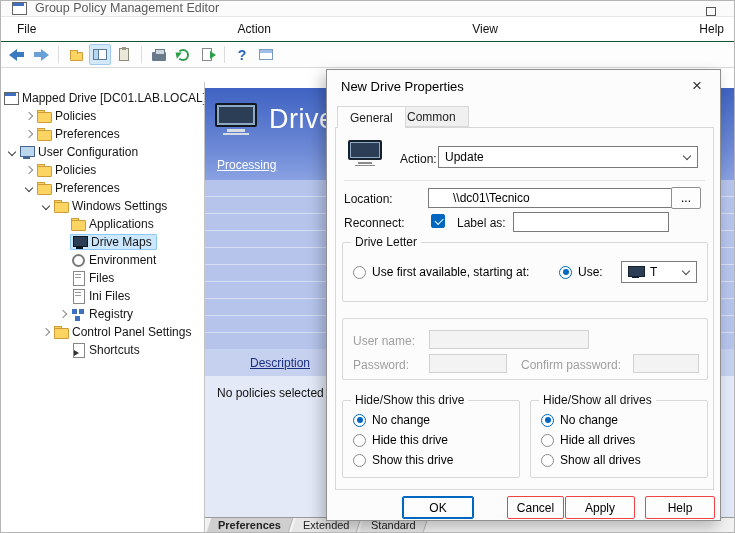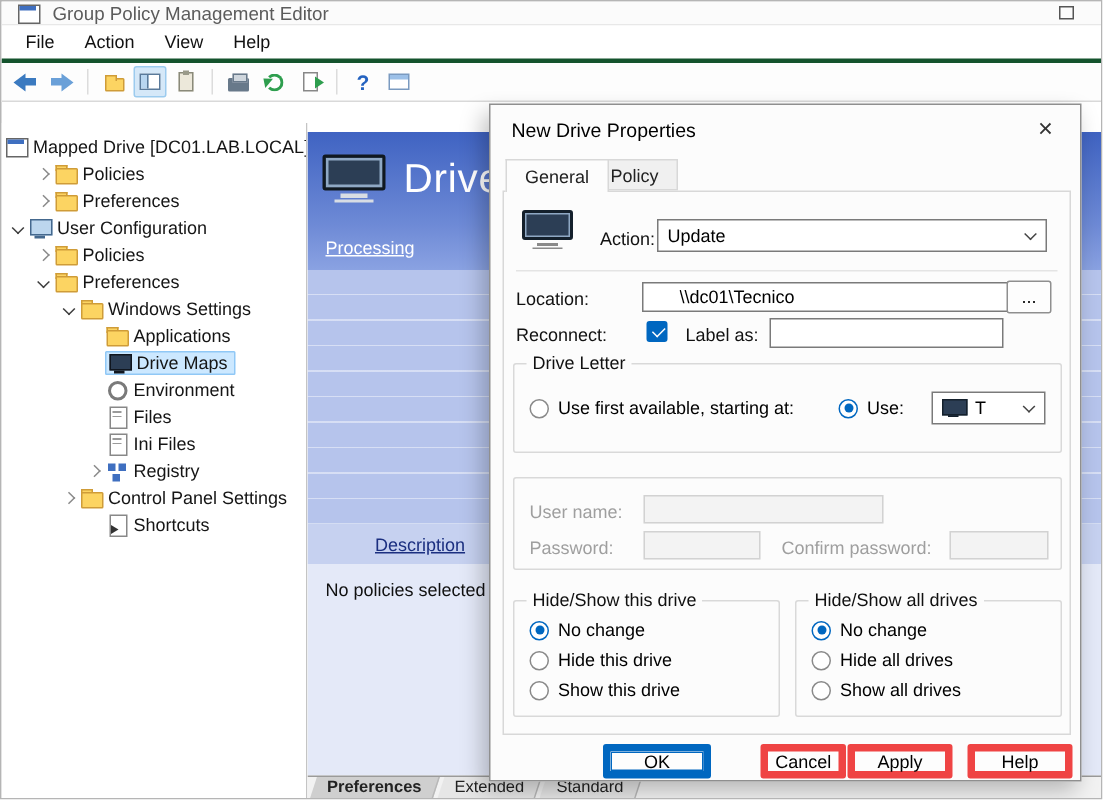--- a/index.html
+++ b/index.html
@@ -1,27 +1,27 @@
 <!DOCTYPE html>
 <html><head>
 <meta charset="utf-8">
 <style>
   * { box-sizing: border-box; margin: 0; padding: 0; }
   html,body { width:735px; height:533px; }
   body { font-family:"Liberation Sans", sans-serif; font-size:12px; background:#fff; overflow:hidden; }
   .window { position:relative; width:735px; height:533px; background:#fff; border:1px solid #b5b5b5; overflow:hidden; }
 
   
-  .titlebar { height:16px; display:flex; align-items:center; padding:0 10px; background:#fbfbfb; border-bottom:1px solid #e8e8e8; }
+  .titlebar { height:16px; display:flex; align-items:flex-start; padding:0 10px; background:#fbfbfb; border-bottom:1px solid #e8e8e8; }
   .titlebar .title { margin-left:8px; color:#5b5b5b; font-size:12.5px; flex:1; }
   .win-btn { width:26px; height:20px; display:flex; align-items:center; justify-content:center; }
   .maxbox { width:10px; height:9px; border:1px solid #555; }
 
   
-  .menubar { height:25px; display:flex; align-items:center; padding-left:6px; background:#fff; border-bottom:3px solid #14532d; }
+  .menubar { height:25px; display:flex; align-items:center; padding-left:6px; background:#fff; border-bottom:1px solid #14532d;justify-content:space-between; }
   .menu-item { padding:3px 10px; color:#111; cursor:default; }
 
   
   .toolbar { height:26px; display:flex; align-items:center; padding-left:5px; gap:2px; background:#fdfdfd; border-bottom:1px solid #d9d9d9; }
   .tb { width:22px; height:21px; display:flex; align-items:center; justify-content:center; border:1px solid transparent; border-radius:2px; position:relative; }
   .tb.active { background:#d5e8f8; border-color:#9ccbee; }
   .tsep { width:1px; height:17px; background:#dcdcdc; margin:0 4px; }
 
   .i-back,.i-fwd { position:relative; width:16px; height:12px; }
   .i-back::before { content:""; position:absolute; left:0; top:0; border-top:6px solid transparent; border-bottom:6px solid transparent; border-right:8px solid #3b7ac0; }
@@ -126,21 +126,21 @@
   .radio { width:13px; height:13px; border-radius:50%; border:1px solid #8a8a8a; background:#fff; position:relative; flex:none; }
   .radio.sel { border-color:#0067c0; border-width:1.5px; }
   .radio.sel::after { content:""; position:absolute; left:2.5px; top:2.5px; width:6px; height:6px; border-radius:50%; background:#0067c0; }
   .checkbox { position:absolute; width:14px; height:14px; background:#0067c0; border:1px solid #0067c0; border-radius:2px; }
   .checkbox::after { content:""; position:absolute; left:2.5px; top:3px; width:7px; height:3.5px; border-left:1.8px solid #fff; border-bottom:1.8px solid #fff; transform:rotate(-45deg); }
 
   .mini-mon { position:relative; width:17px; height:13px; flex:none; margin-right:5px; }
   .mini-mon::after { content:""; position:absolute; left:0; top:0; width:15px; height:9px; background:#2c3e55; border:1px solid #14202c; }
   .mini-mon::before { content:""; position:absolute; left:4px; bottom:1px; width:7px; height:2px; background:#14202c; }
 
-  .dlg-btn { position:absolute; top:426px; height:23px; display:flex; align-items:center; justify-content:center; background:#fdfdfd; border:5px solid #ef4444; border-radius:2px; font-size:12px; cursor:pointer; }
+  .dlg-btn { position:absolute; top:426px; height:23px; display:flex; align-items:center; justify-content:center; background:#fdfdfd; border:1px solid #ef4444; border-radius:2px; font-size:12px; cursor:pointer; }
   .dlg-btn.ok { border-color:#0067c0; box-shadow:inset 0 0 0 1px #0067c0; }
 </style>
 </head>
 <body>
 
 <div class="window">
 
   <div class="titlebar">
     <span class="ticon console"></span>
     <span class="title">Group Policy Management Editor</span>
@@ -304,21 +304,21 @@
           </span>
       </div>
     </div>
   </div>
 
   <div class="dialog">
     <span class="dlg-title">New Drive Properties</span>
     <span class="dlg-close">×</span>
 
     <span class="dlg-tab tab-general active">General</span>
-    <span class="dlg-tab tab-common">Policy</span>
+    <span class="dlg-tab tab-common">Common</span>
 
     <div class="dlg-panel">
       <span class="dlg-mon">
           <span class="scr"></span>
           <span class="stand"></span>
           <span class="foot"></span>
         </span>
       <span class="dlg-label" style="left:64px; top:24px;">Action:</span>
       <div class="selectbox" style="left:102px; top:18px; width:260px; height:22px;">
         <span>Update</span>

